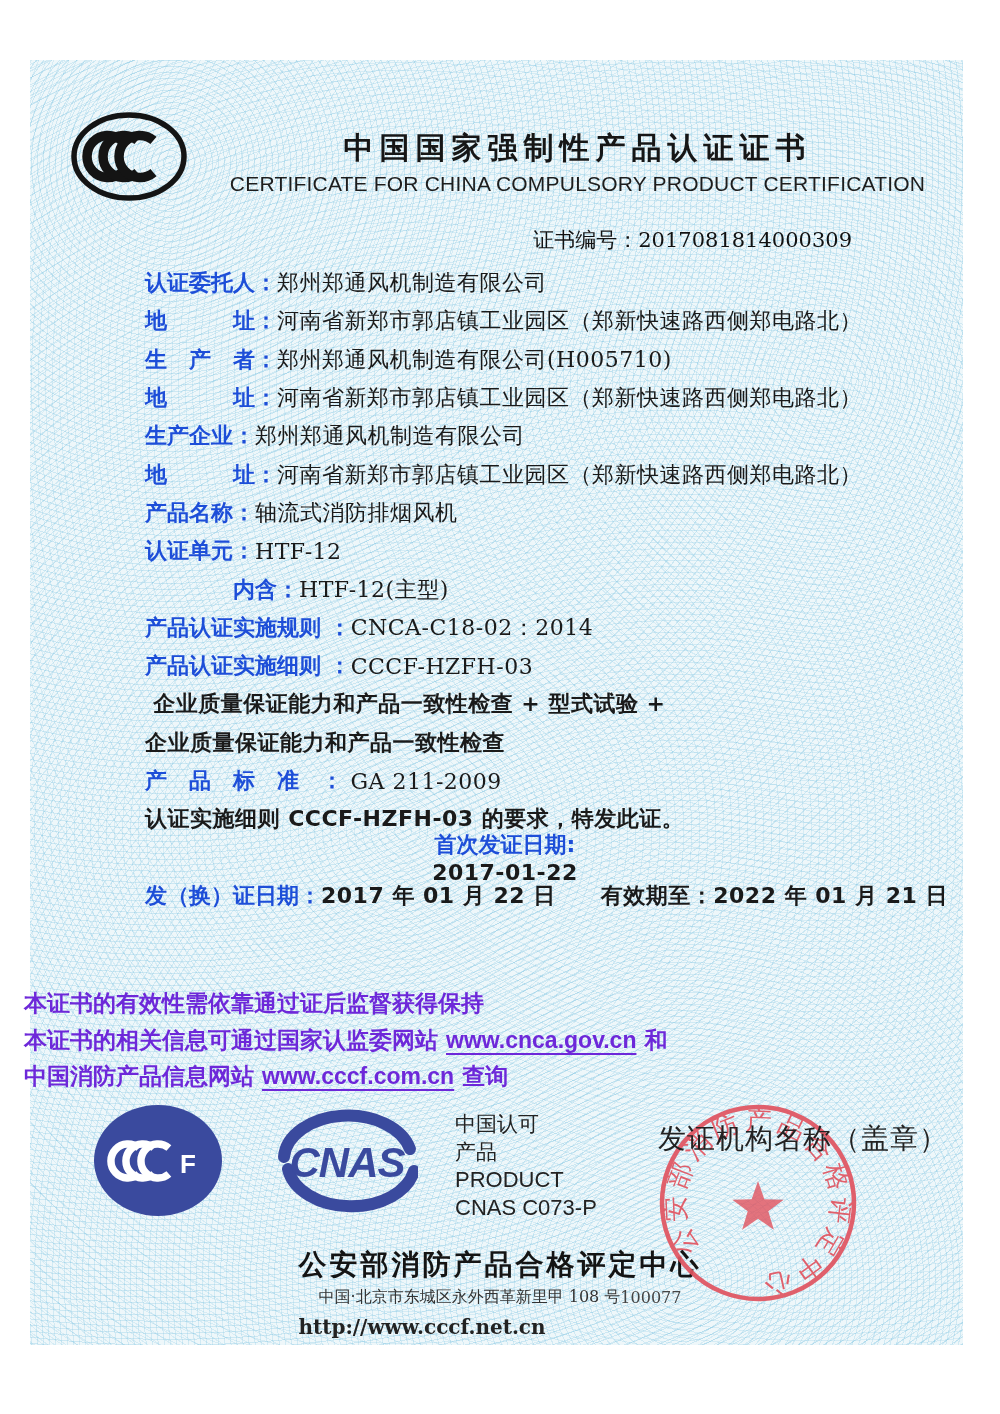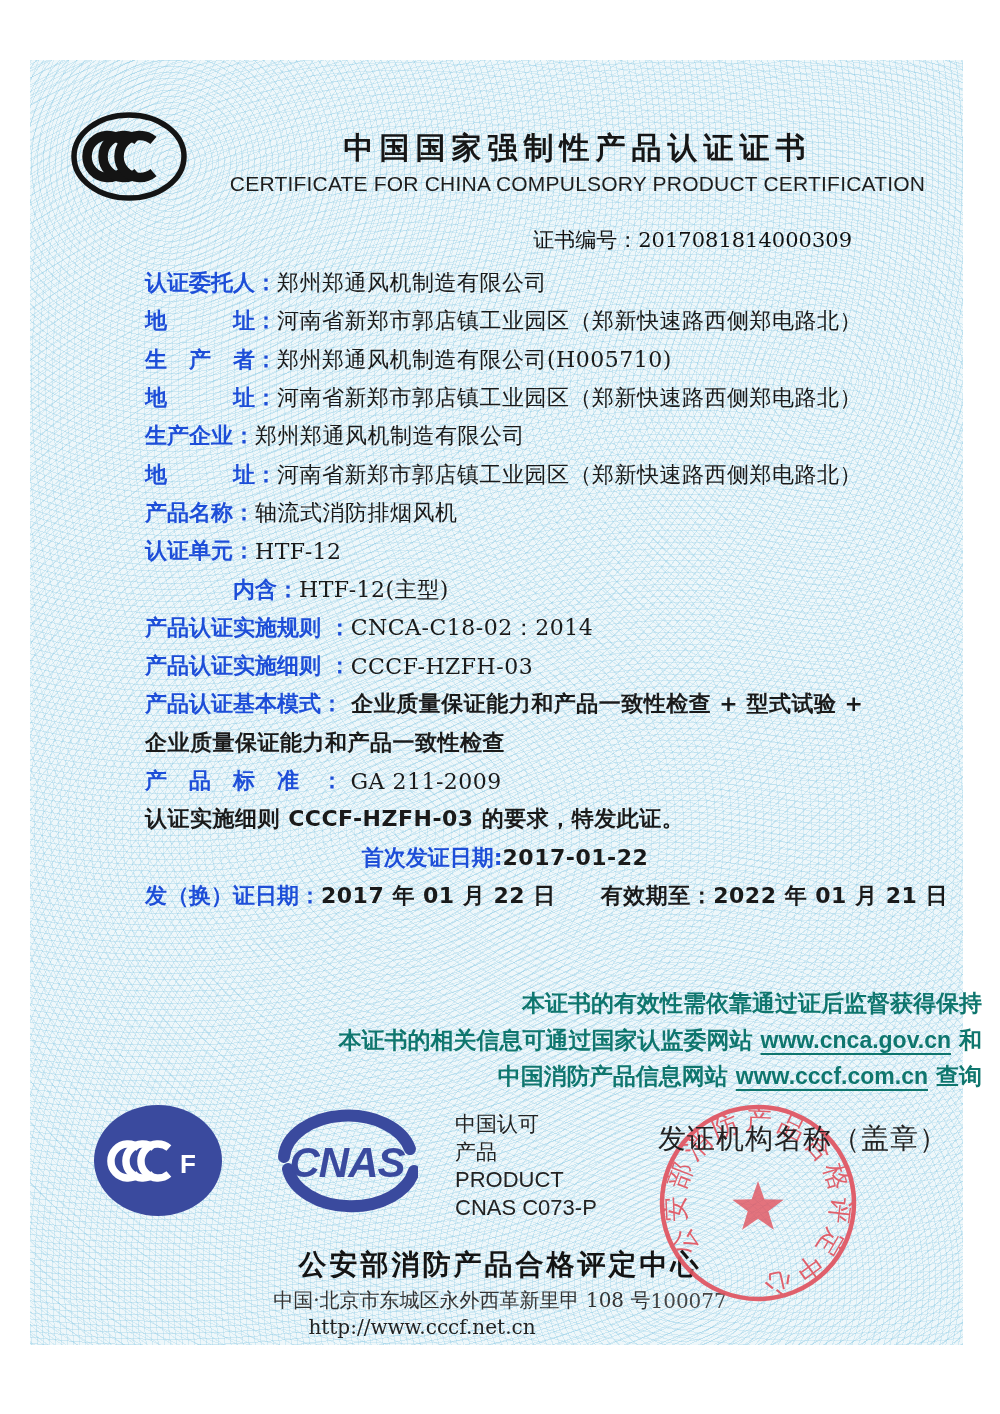--- a/index.html
+++ b/index.html
@@ -20,39 +20,39 @@
             letter-spacing:.2px;font-family:"Liberation Sans",sans-serif;color:#1d1d1d;}
   .certno{left:0;top:226px;width:852px;text-align:right;font-size:21px;
           font-family:"DejaVu Serif",serif;color:#111;}
   
   .fields{left:145px;top:264px;width:720px;}
   .frow{height:38.3px;display:flex;align-items:center;font-size:22px;white-space:pre;}
   .flabel{font-weight:700;color:#1d4ed8;flex:none;}
   .fvalue{font-family:"DejaVu Serif",serif;letter-spacing:.5px;color:#1a1a1a;}
   .frow.b .fvalue{font-family:"DejaVu Sans",sans-serif;font-weight:700;letter-spacing:.5px;}
   .frow.ind{padding-left:88px;}
-  .frow.center{justify-content:center;}
+  .frow.center{justify-content:center;flex-direction:column;}
   
-  .notice{left:32px;top:0;width:950px;text-align:right;font-size:23px;font-weight:600;color:#0f766e;}
+  .notice{left:24px;top:0;width:950px;text-align:left;font-size:23px;font-weight:600;color:#6d28d9;}
   .n1{top:988px;} .n2{top:1025px;} .n3{top:1061px;}
   .url{font-family:"Liberation Sans",sans-serif;font-weight:600;
        text-decoration:underline;text-underline-offset:5px;text-decoration-thickness:1.5px;}
   
   .accred{left:455px;top:1110px;line-height:28px;font-size:21px;color:#222;}
   .accred .lat{font-family:"Liberation Sans",sans-serif;font-size:22px;}
   .issuer-caption{left:658px;top:1120px;font-size:28px;letter-spacing:1px;color:#222;
                   font-family:"DejaVu Serif",serif;z-index:3;}
   .stamp{left:655px;top:1100px;z-index:2;opacity:.92;}
   
   .org{left:0;top:1246px;width:1000px;text-align:center;font-size:28px;font-weight:700;
        letter-spacing:3px;color:#141414;}
   .addr-row{left:0;top:1287px;width:1000px;display:flex;justify-content:center;align-items:center;
-            font-size:20px;font-family:"DejaVu Serif",serif;color:#333;}
+            font-size:16px;font-family:"DejaVu Serif",serif;color:#333;}
   .postcode{color:#444;}
-  .site{left:0;top:1315px;width:844px;text-align:center;font-size:20px;font-weight:400;
+  .site{left:0;top:1315px;width:844px;text-align:center;font-size:20px;font-weight:700;
         font-family:"DejaVu Serif",serif;color:#222;}
 </style>
 </head>
 <body>
 
 <div class="page">
   <div class="paper"></div>
 
   <svg class="abs" style="left:70px;top:112px;" width="118" height="89" viewBox="0 0 118 89">
     <ellipse cx="59" cy="44.5" rx="55" ry="41.5" fill="none" stroke="#141414" stroke-width="5.5"></ellipse>
@@ -72,21 +72,21 @@
     <div class="frow"><span class="flabel">地　　　址：</span><span class="fvalue">河南省新郑市郭店镇工业园区（郑新快速路西侧郑电路北）</span></div>
     <div class="frow"><span class="flabel">生　产　者：</span><span class="fvalue">郑州郑通风机制造有限公司(H005710)</span></div>
     <div class="frow"><span class="flabel">地　　　址：</span><span class="fvalue">河南省新郑市郭店镇工业园区（郑新快速路西侧郑电路北）</span></div>
     <div class="frow"><span class="flabel">生产企业：</span><span class="fvalue">郑州郑通风机制造有限公司</span></div>
     <div class="frow"><span class="flabel">地　　　址：</span><span class="fvalue">河南省新郑市郭店镇工业园区（郑新快速路西侧郑电路北）</span></div>
     <div class="frow"><span class="flabel">产品名称：</span><span class="fvalue">轴流式消防排烟风机</span></div>
     <div class="frow"><span class="flabel">认证单元：</span><span class="fvalue">HTF-12</span></div>
     <div class="frow ind"><span class="flabel">内含：</span><span class="fvalue">HTF-12(主型)</span></div>
     <div class="frow"><span class="flabel">产品认证实施规则 ：</span><span class="fvalue">CNCA-C18-02：2014</span></div>
     <div class="frow"><span class="flabel">产品认证实施细则 ：</span><span class="fvalue">CCCF-HZFH-03</span></div>
-    <div class="frow b"><span class="flabel">产品认证基本模式：</span><span class="fvalue"> 企业质量保证能力和产品一致性检查 + 型式试验 +</span></div>
+    <div class="frow b"><span class="fvalue"> 企业质量保证能力和产品一致性检查 + 型式试验 +</span></div>
     <div class="frow b"><span class="flabel"></span><span class="fvalue">企业质量保证能力和产品一致性检查</span></div>
     <div class="frow"><span class="flabel">产　品　标　准　：</span><span class="fvalue"> GA 211-2009</span></div>
     <div class="frow b"><span class="flabel"></span><span class="fvalue">认证实施细则 CCCF-HZFH-03 的要求，特发此证。</span></div>
     <div class="frow b center"><span class="flabel">首次发证日期:</span><span class="fvalue">2017-01-22</span></div>
     <div class="frow b"><span class="flabel">发（换）证日期：</span><span class="fvalue">2017 年 01 月 22 日　　有效期至：2022 年 01 月 21 日</span></div>
   </div>
 
   <div class="abs notice n1">本证书的有效性需依靠通过证后监督获得保持</div>
   <div class="abs notice n2">
     <span>本证书的相关信息可通过国家认监委网站 </span><span class="url">www.cnca.gov.cn</span><span> 和</span>

